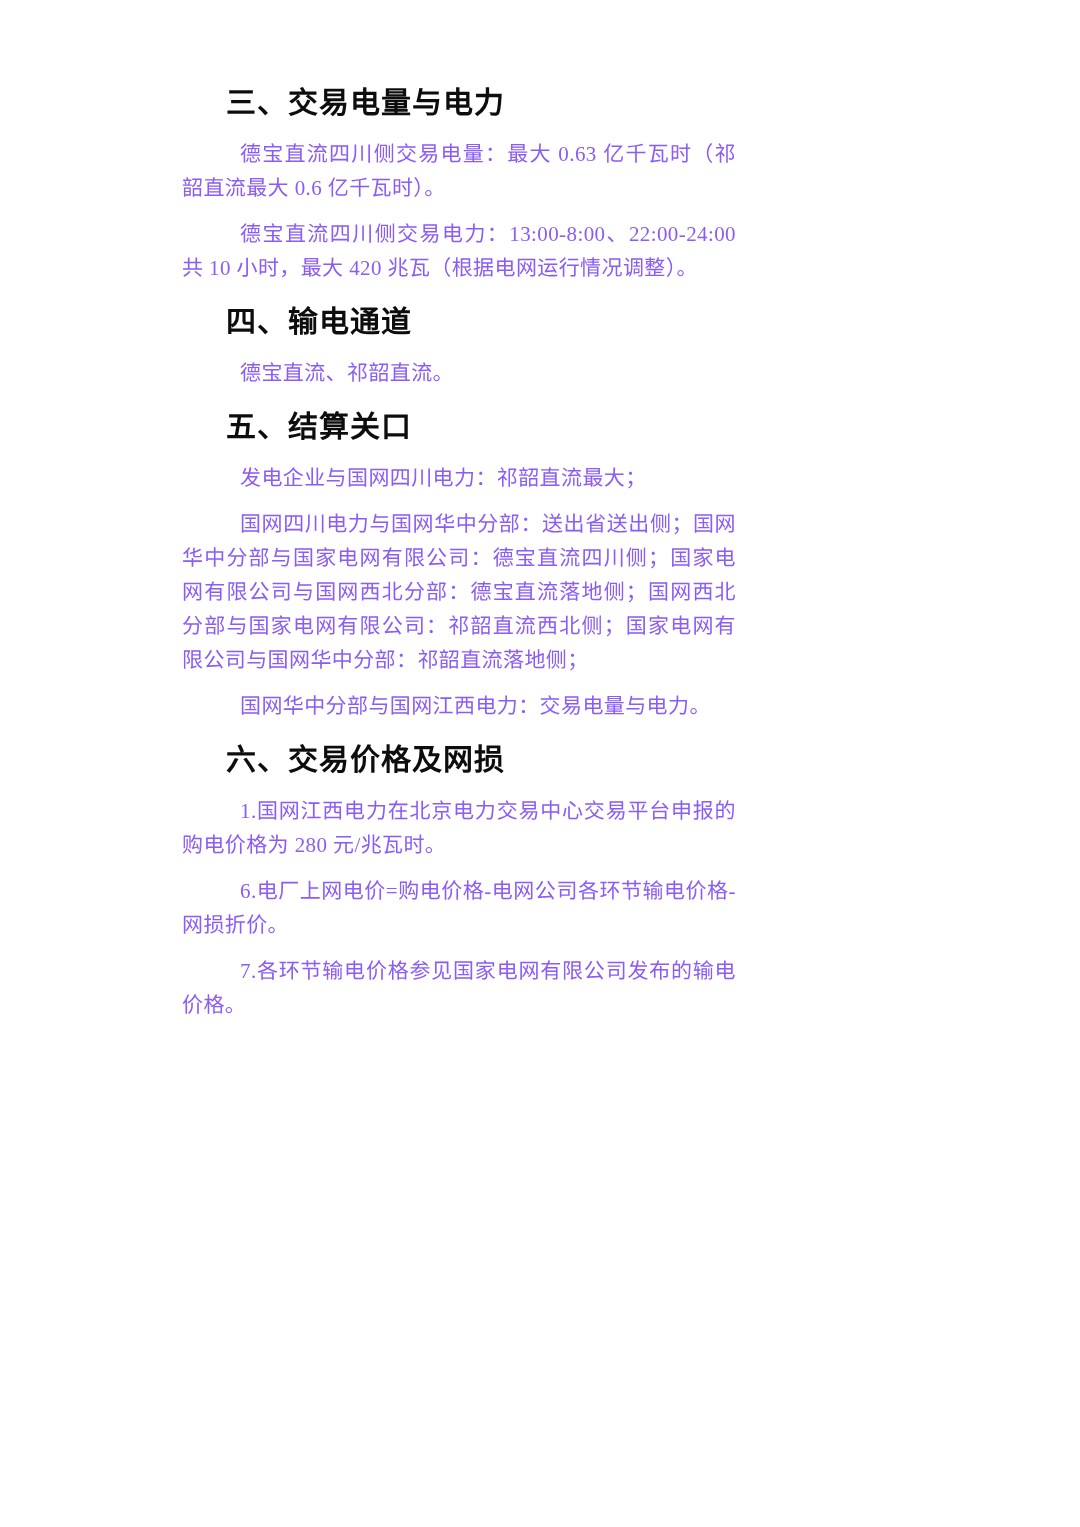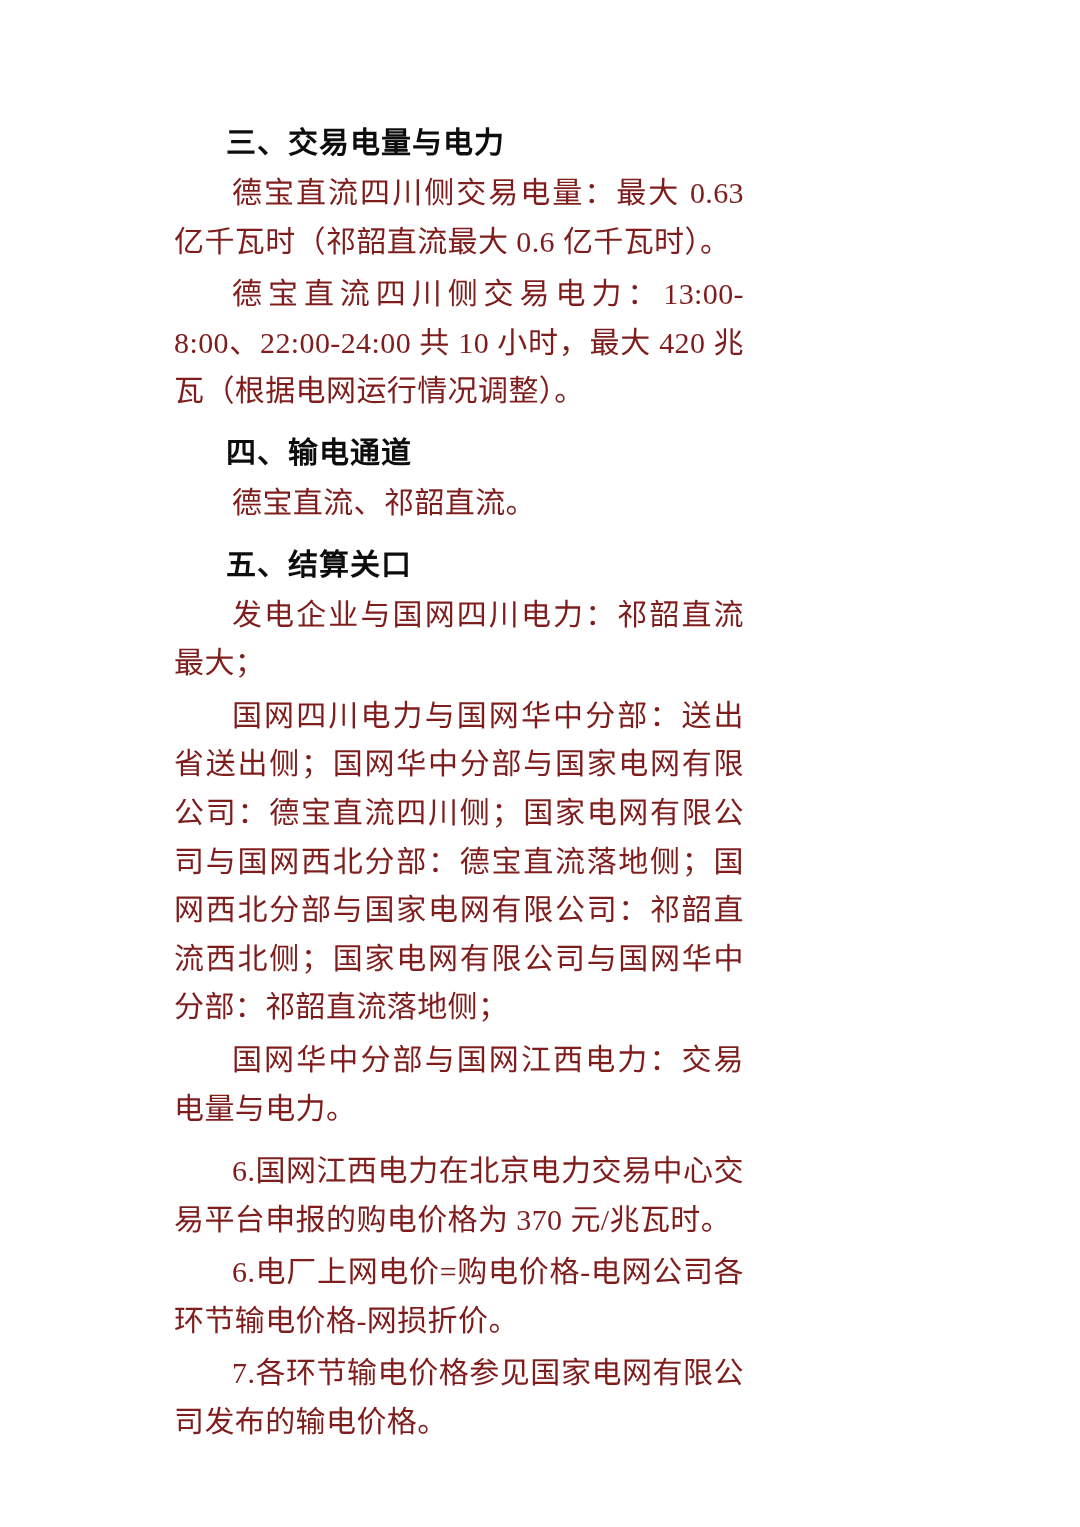--- a/index.html
+++ b/index.html
@@ -12,21 +12,21 @@
     width: 1080px;
     height: 1527px;
     font-family: "Liberation Serif", "DejaVu Serif", serif;
     color: #111111;
     overflow: hidden;
   }
   .page {
     box-sizing: border-box;
     width: 903px;
     height: 1527px;
-    padding: 120px 155px 60px 170px;
+    padding: 80px 155px 60px 170px;
     background: #ffffff;
   }
   .doc-body {
     position: relative;
   }
   h2.section-heading {
     font-family: "DejaVu Sans", "Liberation Sans", sans-serif;
     font-size: 30px;
     font-weight: bold;
     letter-spacing: 1px;
@@ -36,29 +36,29 @@
     line-height: 1.5;
     color: #0d0d0d;
   }
   .section-block {
     margin-bottom: 2px;
   }
   .section-block + .section-block {
     margin-top: 14px;
   }
   p.para {
-    font-size: 30px;
+    font-size: 21px;
     line-height: 1.62;
-    margin: 4px;
+    margin: 12px;
     padding: 0;
     text-indent: 58px;
     text-align: justify;
     text-justify: inter-ideograph;
     letter-spacing: 0.4px;
-    color: #7f1d1d;
+    color: #8b5cf6;
   }
   p.para + p.para {
     margin-top: 4px;
   }
 </style>
 </head>
 <body>
 
 <div class="page">
   <div class="doc-body">
@@ -75,19 +75,20 @@
     </section>
 
     <section class="section-block">
       <h2 class="section-heading">五、结算关口</h2>
       <p class="para">发电企业与国网四川电力：祁韶直流最大；</p>
       <p class="para">国网四川电力与国网华中分部：送出省送出侧；国网华中分部与国家电网有限公司：德宝直流四川侧；国家电网有限公司与国网西北分部：德宝直流落地侧；国网西北分部与国家电网有限公司：祁韶直流西北侧；国家电网有限公司与国网华中分部：祁韶直流落地侧；</p>
       <p class="para">国网华中分部与国网江西电力：交易电量与电力。</p>
     </section>
 
     <section class="section-block">
-      <p class="para">6.国网江西电力在北京电力交易中心交易平台申报的购电价格为 370 元/兆瓦时。</p>
+      <h2 class="section-heading">六、交易价格及网损</h2>
+      <p class="para">1.国网江西电力在北京电力交易中心交易平台申报的购电价格为 280 元/兆瓦时。</p>
       <p class="para">6.电厂上网电价=购电价格-电网公司各环节输电价格-网损折价。</p>
       <p class="para">7.各环节输电价格参见国家电网有限公司发布的输电价格。</p>
     </section>
 
   </div>
 </div>
 
 </body></html>

